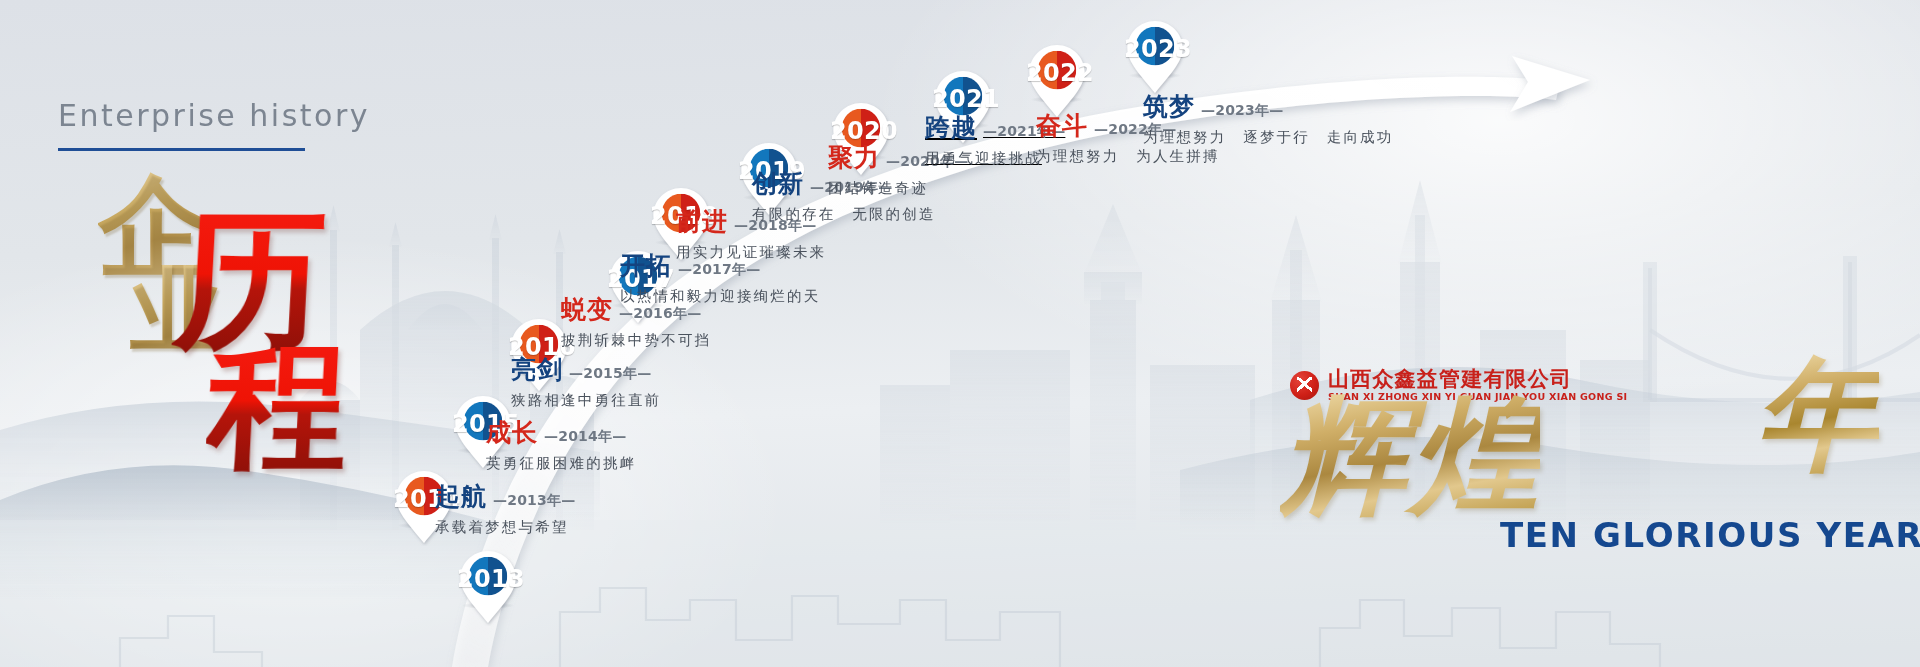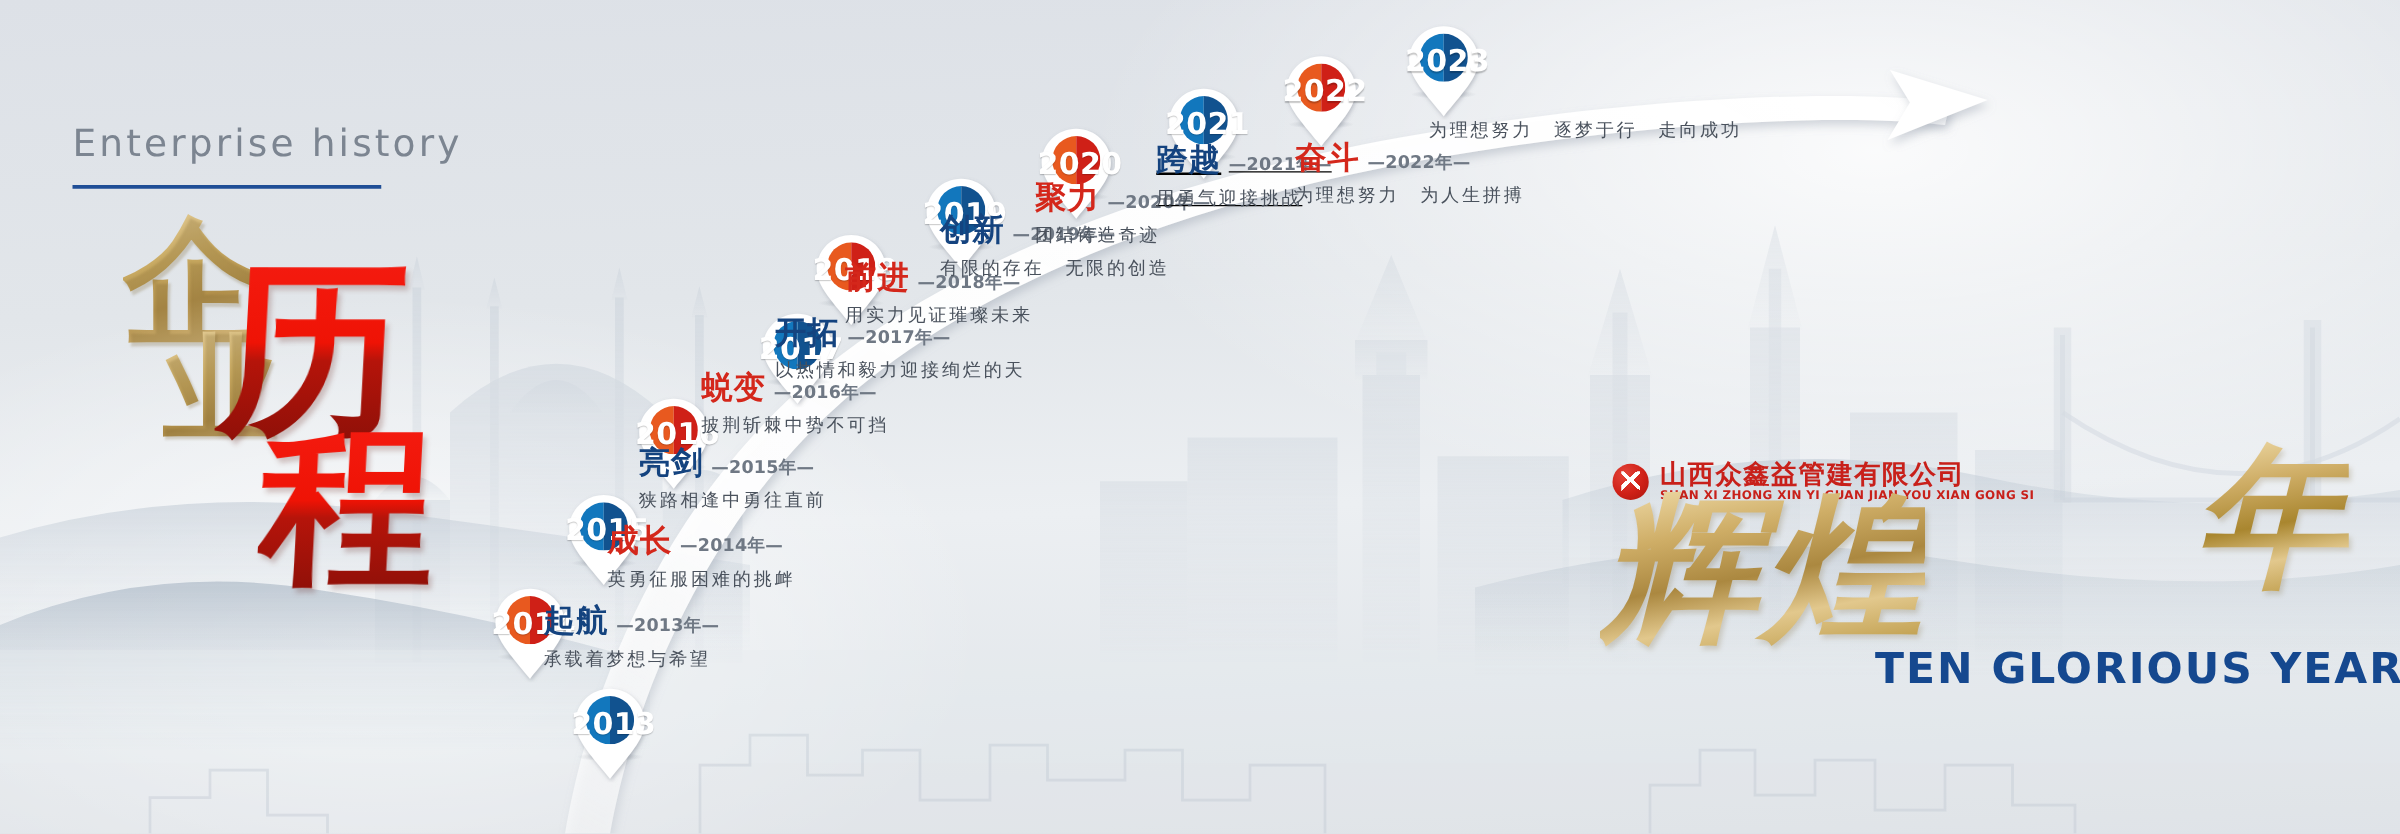--- a/index.html
+++ b/index.html
@@ -574,20 +574,24 @@
         <div class="desc">用勇气迎接挑战</div>
       </div>
       <div class="entry red" style="left: 1036px; top: 109px;">
         <div class="line1">
           <span class="kw">奋斗</span>
           <span class="yrlabel">—2022年—</span>
         </div>
         <div class="desc">为理想努力　为人生拼搏</div>
       </div>
       <div class="entry blue" style="left: 1143px; top: 90px;">
+        <div class="line1">
+          <span class="kw">筑梦</span>
+          <span class="yrlabel">—2023年—</span>
+        </div>
         <div class="desc">为理想努力　逐梦于行　走向成功</div>
       </div>
     </div>
 
   <div class="head-en">Enterprise history</div>
   <div class="head-rule"></div>
 
   <div class="cn-title">
     <span class="cn-ch cn-qi">企</span>
     <span class="cn-ch cn-ye">业</span>

